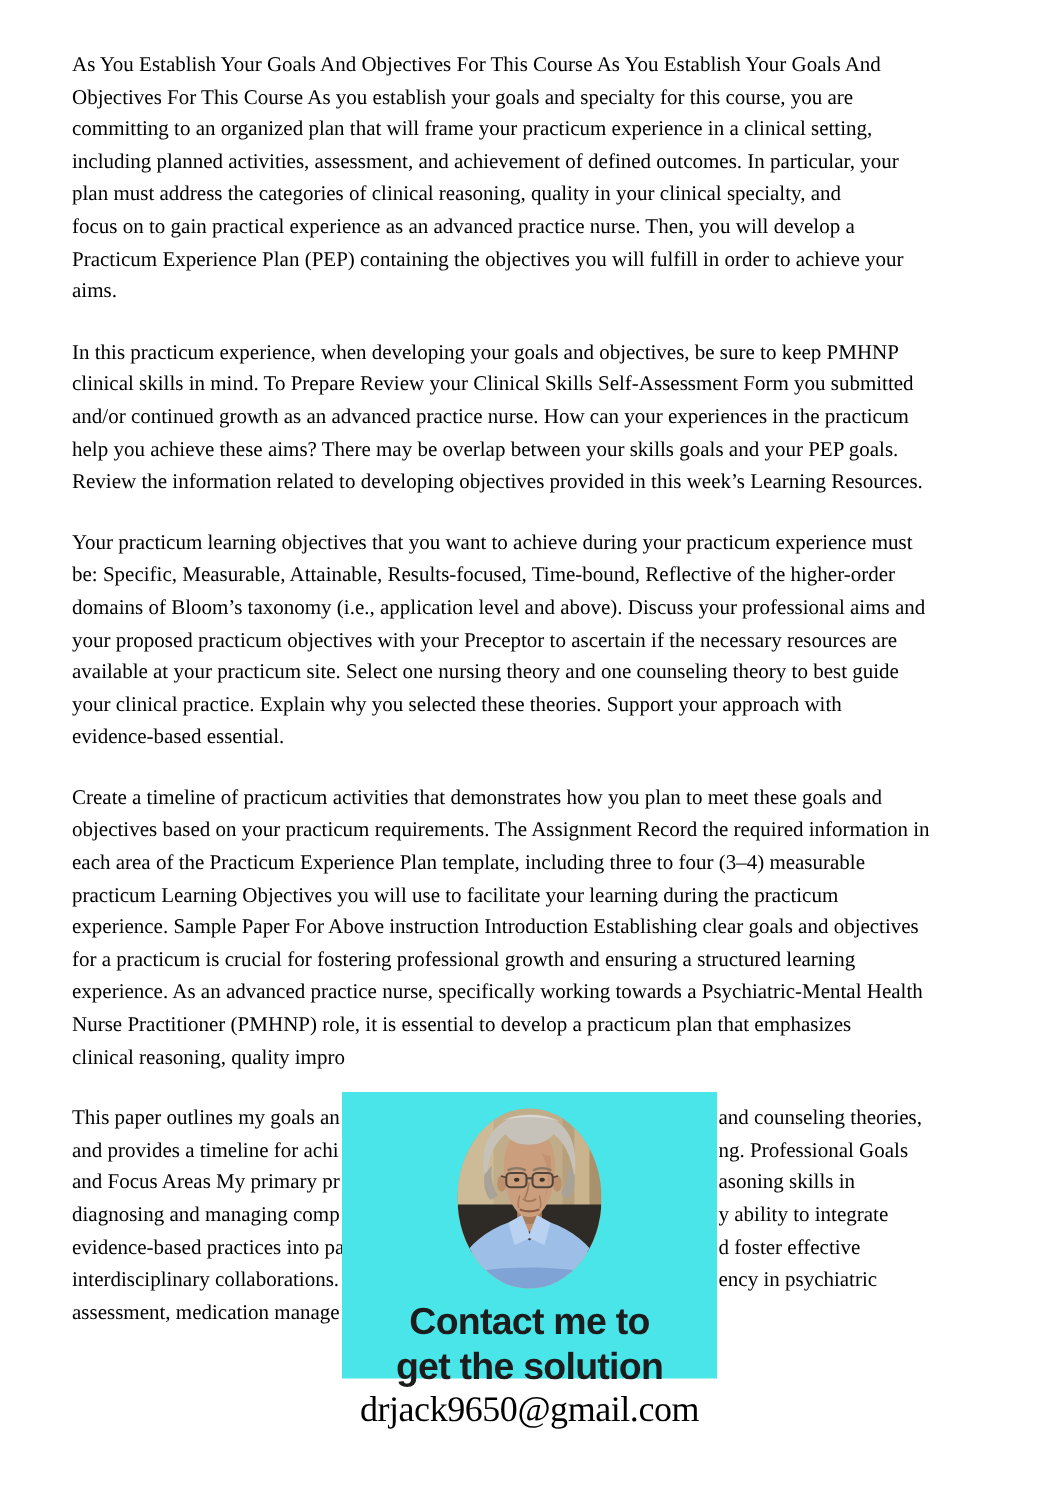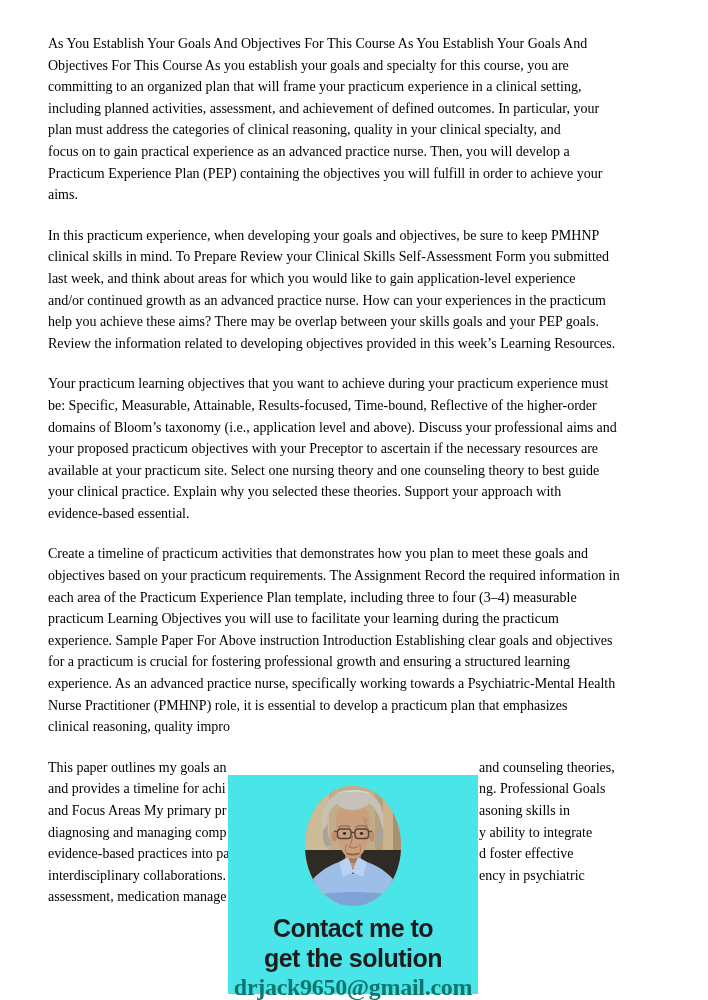--- a/index.html
+++ b/index.html
@@ -26,50 +26,49 @@
     height: 21.6px;
   }
   .split-line { position: relative; }
   .split-left { position: absolute; left: 0; top: 0; white-space: nowrap; }
   .split-right { position: absolute; left: 431px; top: 0; white-space: nowrap; }
 
   
   .overlay {
     position: absolute;
     left: 228px; top: 728px;
-    width: 250px; height: 219px;
+    width: 250px; height: 191px;
     background: #49e5e8;
     z-index: 5;
     text-align: center;
-    margin-top: 47px;
   }
   .photo {
     width: 96px; height: 120px;
     margin: 11px auto 0 auto;
     border-radius: 50%;
     overflow: hidden;
     background: #c2ad8a;
   }
   .photo svg { display: block; width: 96px; height: 120px; }
   .contact-heading {
     font-family: "Liberation Sans", sans-serif;
     font-weight: 700;
     font-size: 25px;
     line-height: 30px;
     letter-spacing: -0.5px;
     color: #1c1c1c;
   }
   .contact-heading-first { margin-top: 7px; }
   .email {
     font-family: "Liberation Serif", serif;
-    font-weight: 700;
+    font-weight: 400;
     font-size: 24px;
     line-height: 28px;
     letter-spacing: -0.3px;
-    color: #0f766e;
+    color: #000000;
   }
 </style>
 </head>
 <body>
 
 <div class="doc">
 
   <div class="para">
     <div class="line">As You Establish Your Goals And Objectives For This Course As You Establish Your Goals And</div>
     <div class="line">Objectives For This Course As you establish your goals and specialty for this course, you are</div>
@@ -77,21 +76,20 @@
     <div class="line">including planned activities, assessment, and achievement of defined outcomes. In particular, your</div>
     <div class="line">plan must address the categories of clinical reasoning, quality in your clinical specialty, and</div>
     <div class="line">focus on to gain practical experience as an advanced practice nurse. Then, you will develop a</div>
     <div class="line">Practicum Experience Plan (PEP) containing the objectives you will fulfill in order to achieve your</div>
     <div class="line">aims.</div>
   </div>
 
   <div class="para">
     <div class="line">In this practicum experience, when developing your goals and objectives, be sure to keep PMHNP</div>
     <div class="line">clinical skills in mind. To Prepare Review your Clinical Skills Self-Assessment Form you submitted</div>
-    <div class="line">last week, and think about areas for which you would like to gain application-level experience</div>
     <div class="line">and/or continued growth as an advanced practice nurse. How can your experiences in the practicum</div>
     <div class="line">help you achieve these aims? There may be overlap between your skills goals and your PEP goals.</div>
     <div class="line">Review the information related to developing objectives provided in this week’s Learning Resources.</div>
   </div>
 
   <div class="para">
     <div class="line">Your practicum learning objectives that you want to achieve during your practicum experience must</div>
     <div class="line">be: Specific, Measurable, Attainable, Results-focused, Time-bound, Reflective of the higher-order</div>
     <div class="line">domains of Bloom’s taxonomy (i.e., application level and above). Discuss your professional aims and</div>
     <div class="line">your proposed practicum objectives with your Preceptor to ascertain if the necessary resources are</div>

